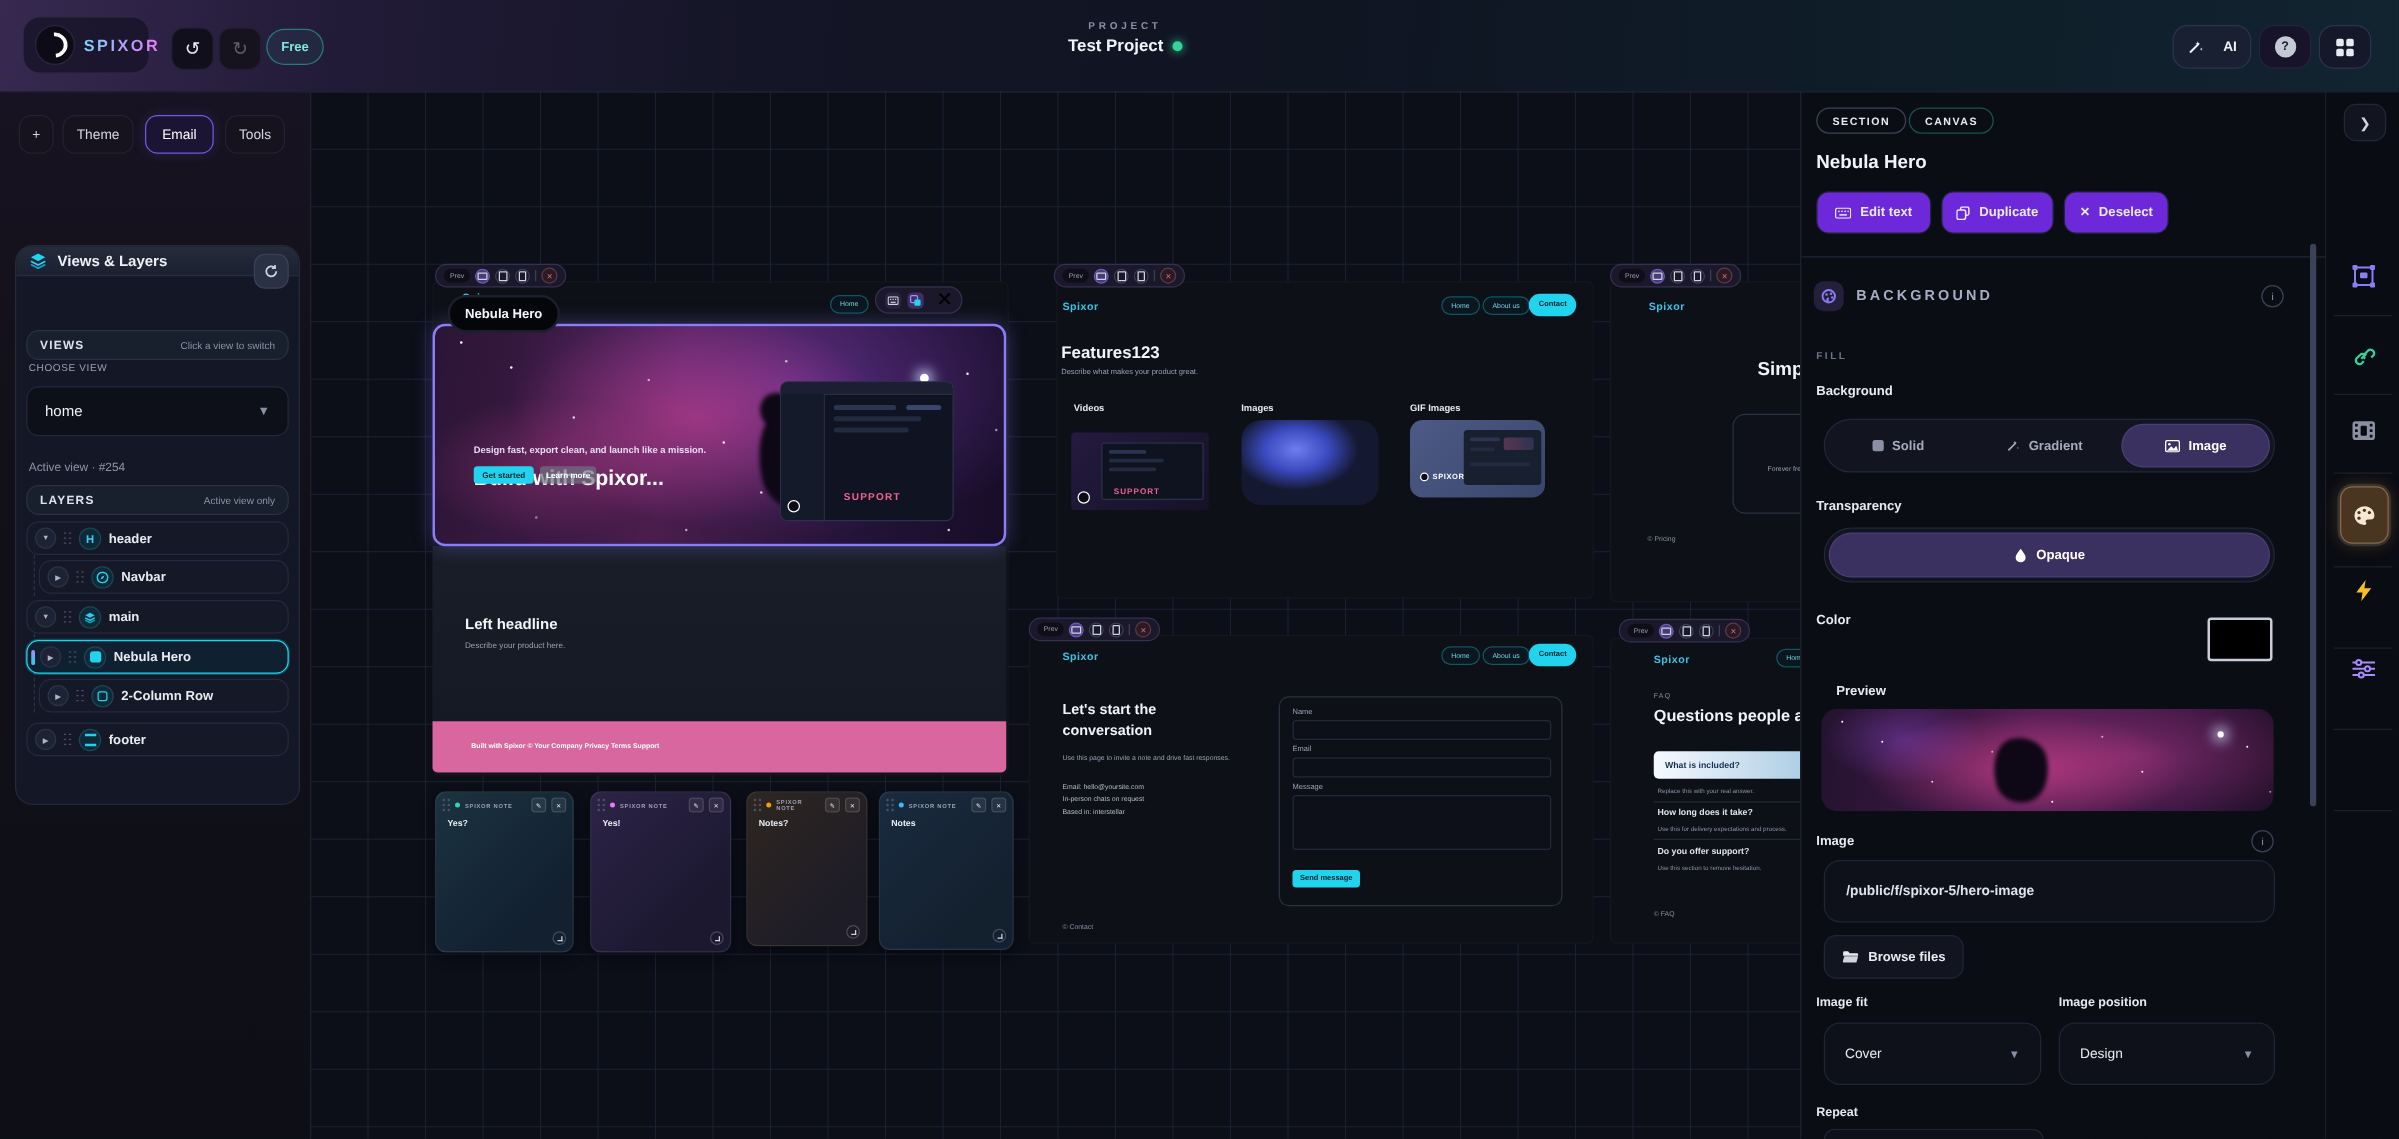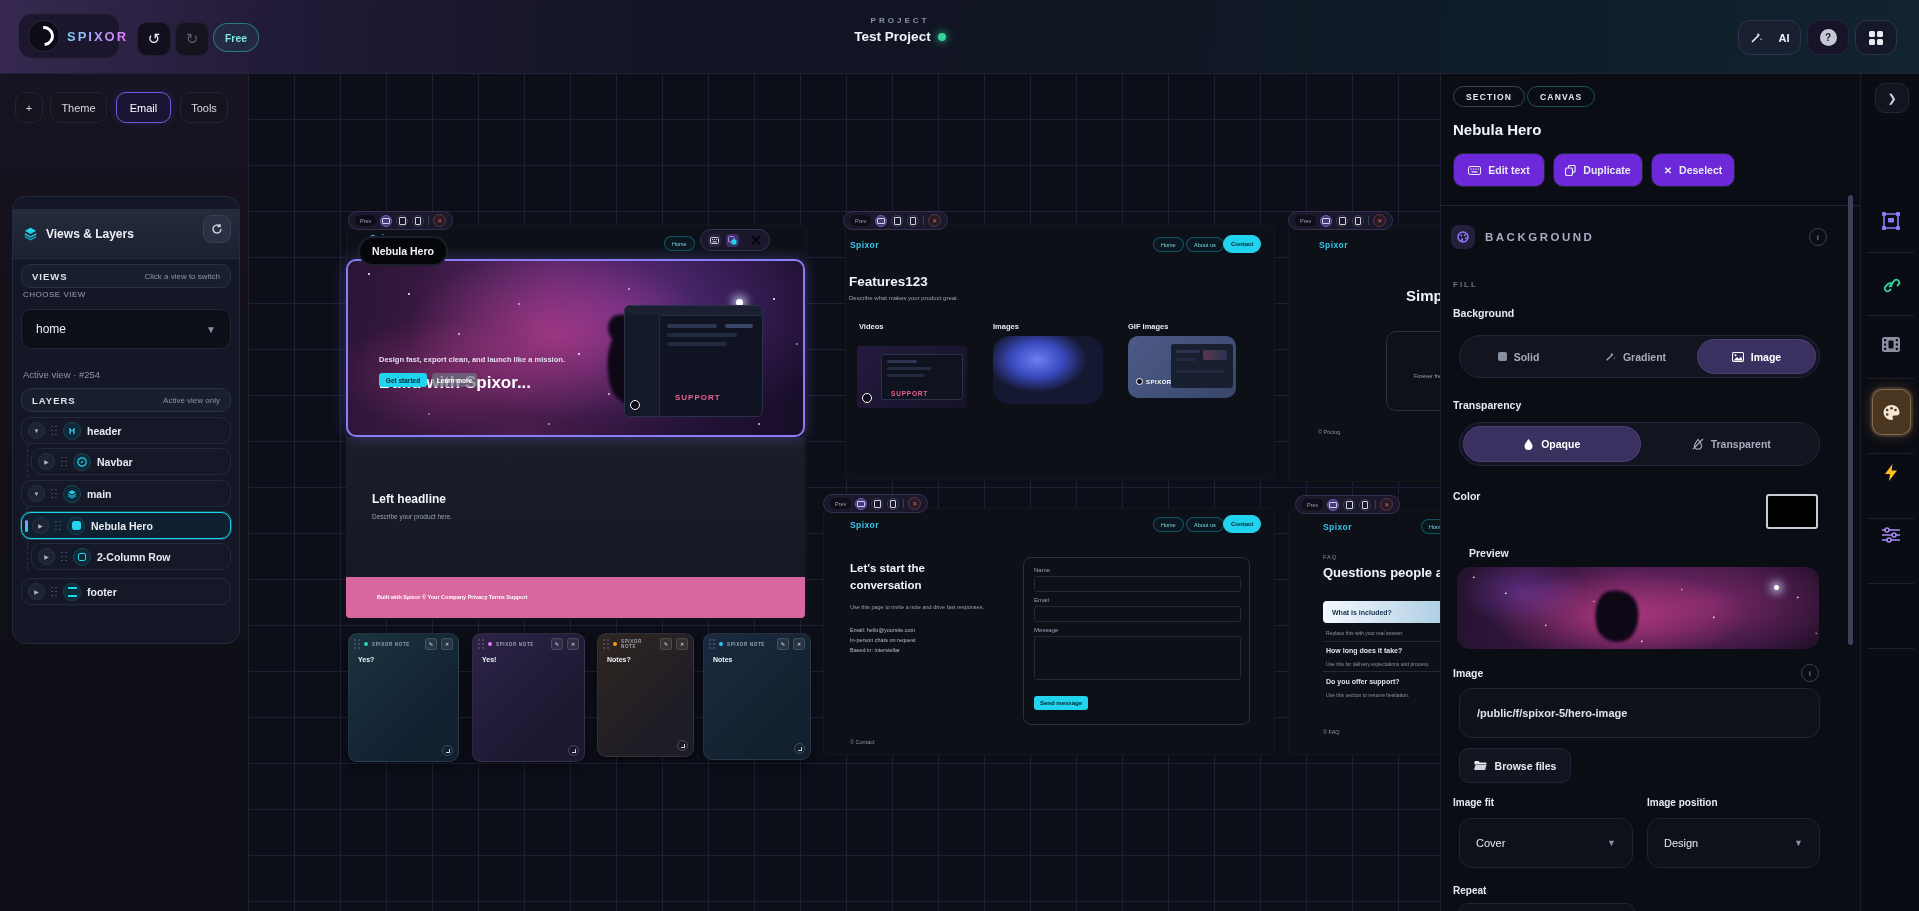--- a/index.html
+++ b/index.html
@@ -32,21 +32,21 @@
 
   
   #sidebar{left:0;top:73px;width:248px;height:838px;z-index:40;
     background:linear-gradient(180deg,#181322 0%,#121019 30%,#0e0f16 100%);border-right:1px solid #1d2130;}
   .side-tab{height:31px;border-radius:10px;background:#16131f;border:1px solid #242132;color:#d5d8e2;font-size:11px;justify-content:center;box-sizing:border-box;}
   .side-tab.active{border:1px solid #6d5ae0;background:#1b1533;color:#fff;box-shadow:0 0 10px #6d5ae033;}
   .mode-ico{color:#aeb4c6;}
   .mode-sel{left:16px;top:147px;width:34px;height:34px;border-radius:11px;background:#0e0c16;border:1px solid #262236;justify-content:center;color:#fff;}
   .mode-under{left:23px;top:182px;width:21px;height:3px;border-radius:2px;background:#7c5cff;box-shadow:0 2px 8px #7c5cff;}
   .vl-card{left:12px;top:123px;width:226px;height:446px;border-radius:14px;background:#141826;border:1px solid #232a3c;overflow:hidden;}
-  .vl-head{left:0;top:12px;width:226px;height:50px;background:linear-gradient(180deg,#242b3b,#1b2130);border-bottom:1px solid #262d3f;gap:8px;padding:0 10px;box-sizing:border-box;}
+  .vl-head{left:0;top:0;width:226px;height:24px;background:linear-gradient(180deg,#242b3b,#1b2130);border-bottom:1px solid #262d3f;gap:8px;padding:0 10px;box-sizing:border-box;}
   .vl-title{font-size:12px;font-weight:bold;color:#eef0f6;}
   .refresh-btn{position:absolute;right:8px;top:6px;width:26px;height:26px;border-radius:9px;background:#2a3144;border:1px solid #39415a;display:flex;align-items:center;justify-content:center;color:#cfd4e0;}
   .sec-bar{left:8px;width:210px;height:24px;border-radius:10px;background:#1b2232aa;border:1px solid #2a3144;justify-content:space-between;padding:0 10px;box-sizing:border-box;}
   .sec-bar b{font-size:9.5px;letter-spacing:1px;color:#dfe3ee;}
   .sec-bar span{font-size:8px;color:#8d93a6;}
   .choose-lbl{left:10px;font-size:8px;letter-spacing:.5px;color:#9aa0b2;}
   .view-select{left:8px;width:210px;height:40px;border-radius:10px;background:#0d1019;border:1px solid #222839;justify-content:space-between;padding:0 14px;box-sizing:border-box;color:#eef0f6;font-size:12px;}
   .active-view{left:10px;font-size:9.5px;color:#8d93a6;}
   .lrow{left:8px;width:210px;height:27px;border-radius:10px;background:#151a28cc;border:1px solid #232940;gap:6px;padding:0 6px;box-sizing:border-box;}
   .lrow.indent{left:18px;width:200px;}
@@ -654,27 +654,20 @@
   </div>
 
   <div class="fld-lbl" style="left:12px;top:326px;">Transparency</div>
   <div class="seg" style="top:349px;height:44px;">
     <div class="opt sel">
       <svg width="11" height="12" viewBox="0 0 11 12">
           <path d="M5.5 1 C7.5 4 9.5 6 9.5 8 a4 4 0 1 1 -8 0 C1.5 6 3.5 4 5.5 1z" fill="#fff"></path>
         </svg>
       <span>Opaque</span>
     </div>
-    <div class="opt">
-      <svg width="12" height="12" viewBox="0 0 12 12">
-          <path d="M6 1.5 C7.7 4 9.5 5.8 9.5 7.7 a3.5 3.5 0 1 1 -7 0 C2.5 5.8 4.3 4 6 1.5z" fill="none" stroke="#a6abbe" stroke-width="1.2"></path>
-          <path d="M1 11 L11 1" stroke="#a6abbe" stroke-width="1.2"></path>
-        </svg>
-      <span>Transparent</span>
-    </div>
   </div>
 
   <div class="fld-lbl" style="left:12px;top:417px;">Color</div>
   <div class="abs swatch"></div>
 
   <div class="fld-lbl" style="left:12px;top:474px;margin-left:16px;">Preview</div>
   <div class="abs preview-img">
     <div class="stars" style="transform:scale(.8);transform-origin:0 0;"></div>
     <div class="pv-horse"></div>
     <div class="glint" style="right:40px;top:18px;width:5px;height:5px;"></div>

